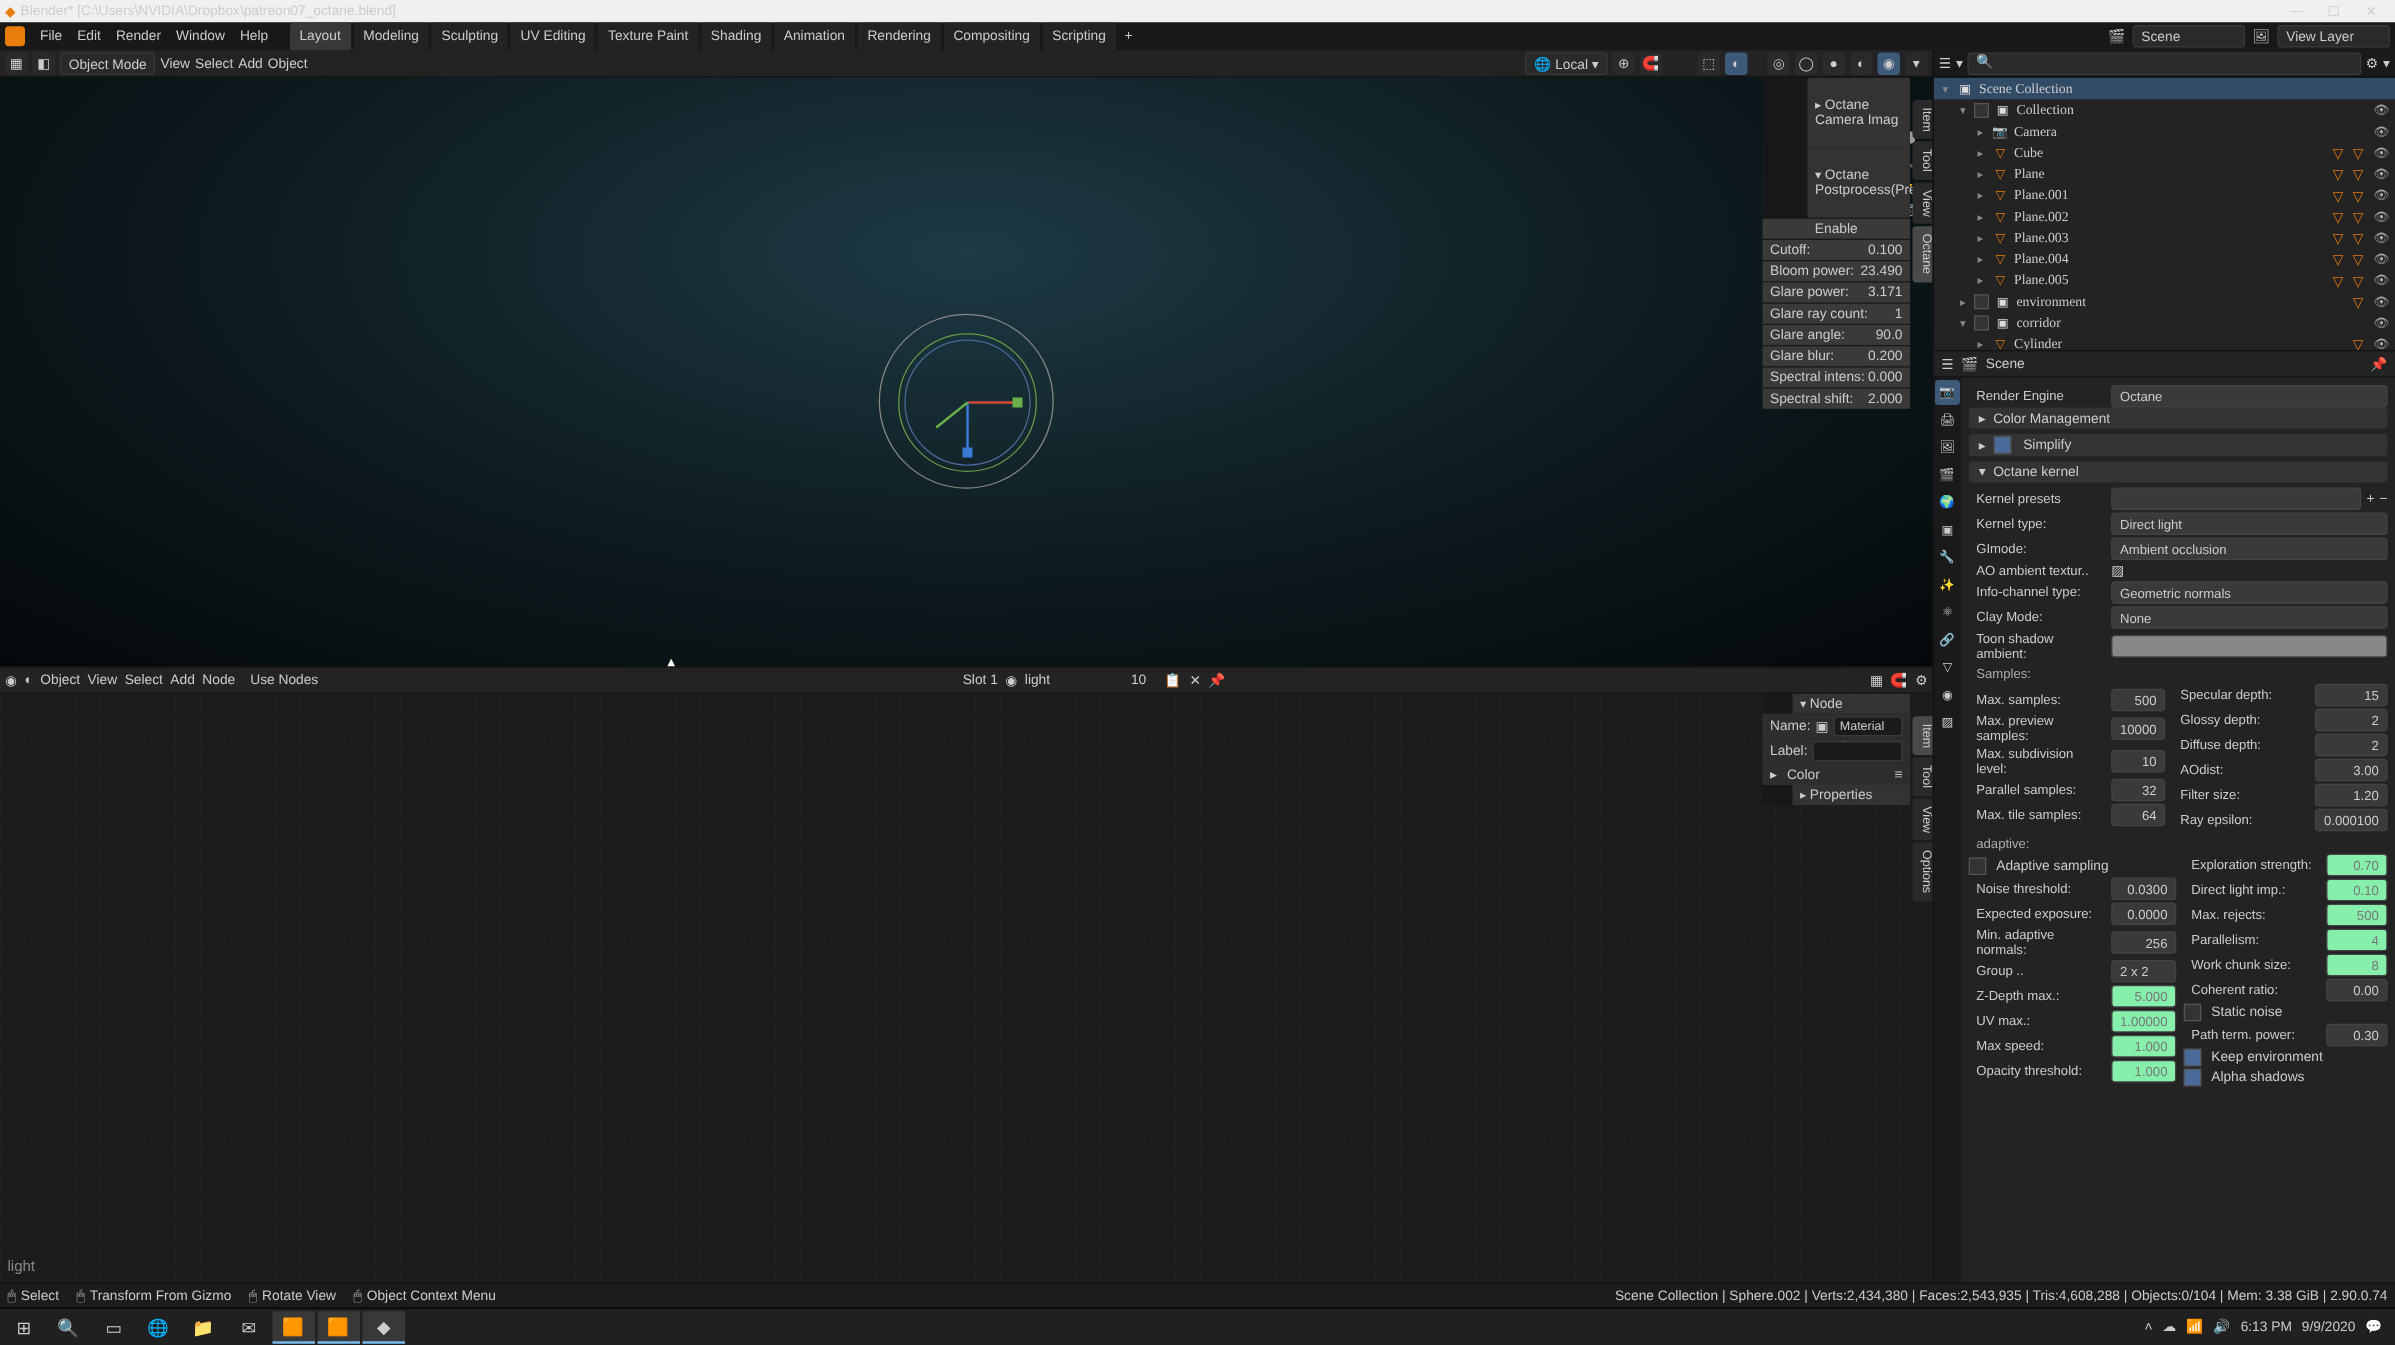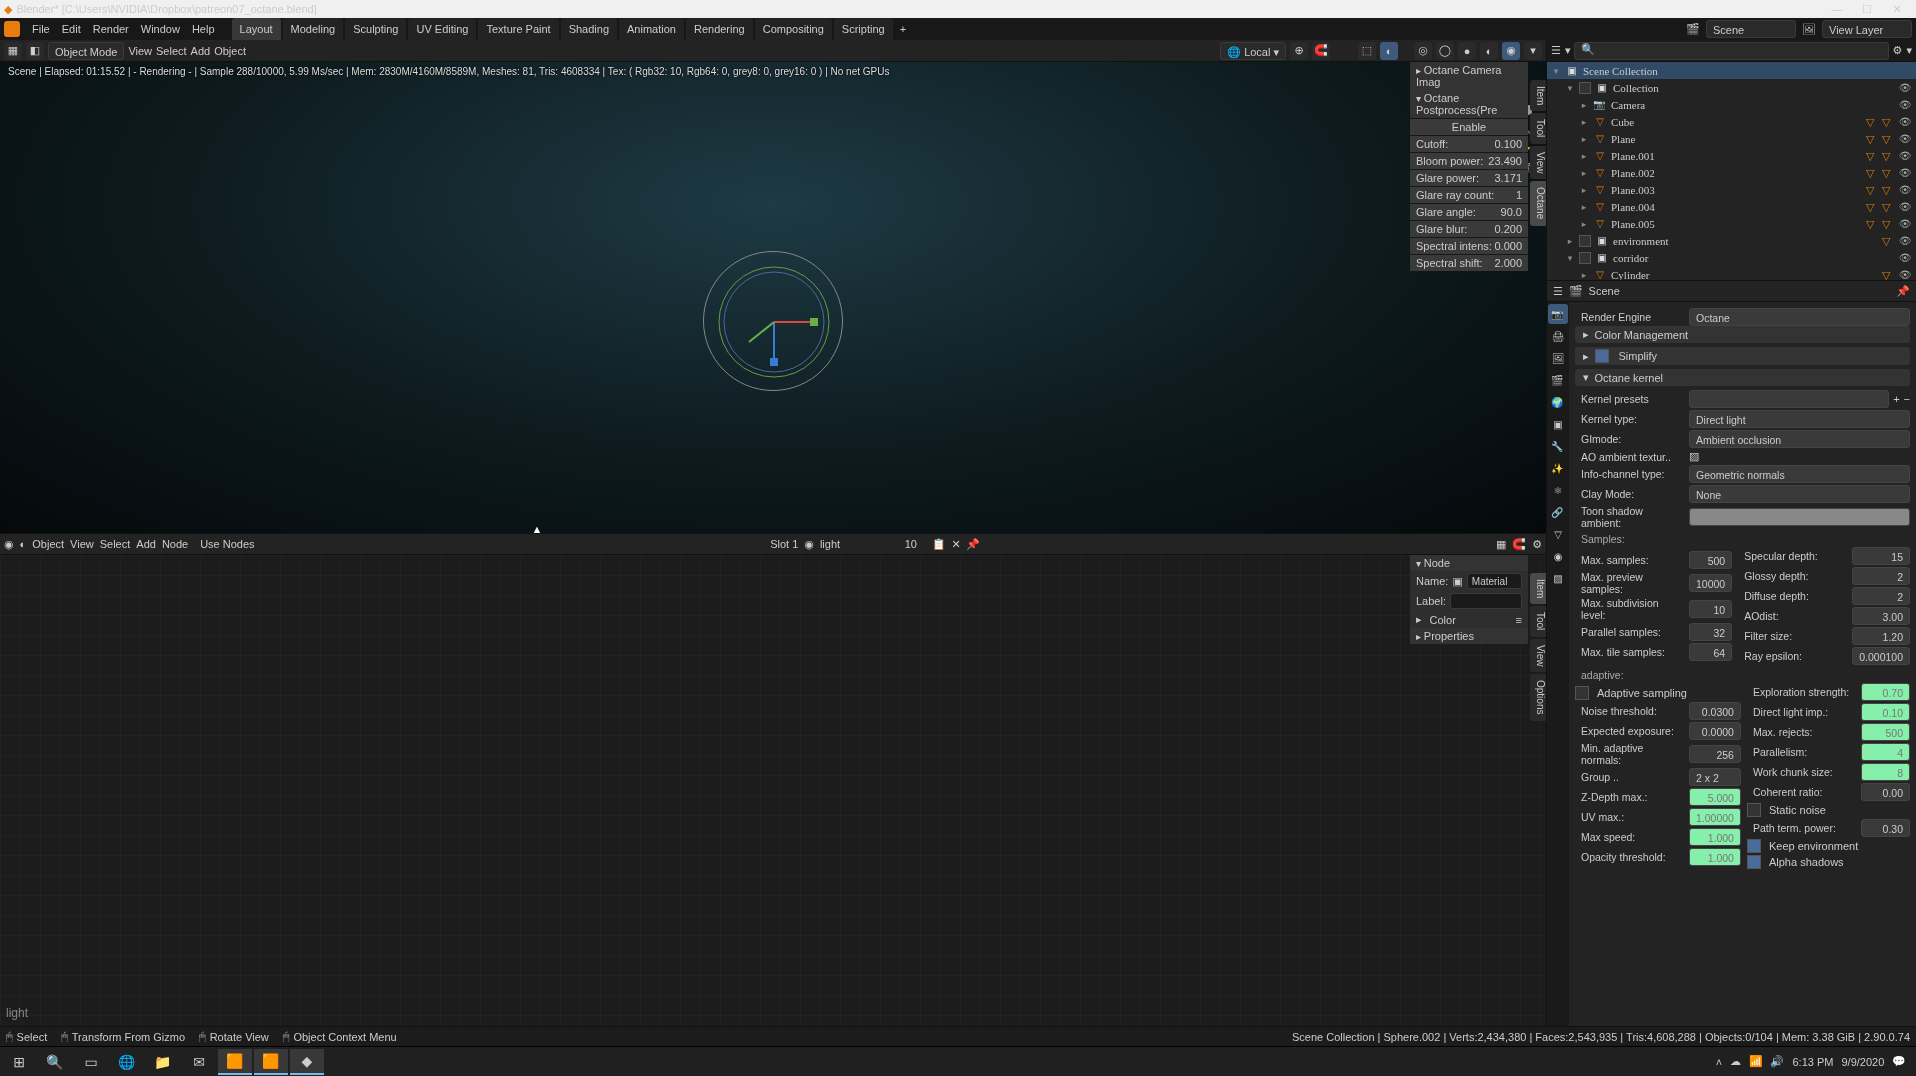--- a/index.html
+++ b/index.html
@@ -24,25 +24,25 @@
 .viewport .gizmo-nav { position: absolute; top: 8px; right: 14px; width: 48px; height: 48px; }
 .viewport .center-gizmo { position: absolute; left: 50%; top: 55%; width: 140px; height: 140px; transform: translate(-50%,-50%); border: 1px solid #888; border-radius: 50%; }
 .viewport .cursor { position: absolute; left: 530px; top: 460px; font-size: 14px; color: #fff; }
 .side-tabs { position: absolute; right: 0; top: 18px; width: 16px; display: flex; flex-direction: column; gap: 2px; }
 .side-tabs .t { writing-mode: vertical-rl; background: #2a2a2a; padding: 6px 0; border-radius: 3px 0 0 3px; font-size: 10px; text-align: center; }
 .side-tabs .t.active { background: #4a4a4a; }
 .node-hdr { height: 22px; background: #232323; display: flex; align-items: center; padding: 0 4px; gap: 6px; border-top: 1px solid #111; border-bottom: 1px solid #111; }
 .node-area { flex: 1; background: #1c1c1c; position: relative; min-height: 260px; background-image: linear-gradient(#222 1px, transparent 1px), linear-gradient(90deg, #222 1px, transparent 1px); background-size: 20px 20px; }
 .node-area .label-bl { position: absolute; bottom: 6px; left: 6px; font-size: 12px; color: #888; }
 .vp-panel { position: absolute; top: 0; right: 18px; width: 118px; background: rgba(24,24,24,.92); }
-.vp-panel .hdr { background: #333; padding: 2px 6px; font-size: 10px; cursor: pointer; }
+.vp-panel .hdr { background: #333; padding: 16px 6px; font-size: 10px; cursor: pointer; margin-left: 36px; }
 .vp-panel .row { display: flex; justify-content: space-between; padding: 2px 6px; background: #3a3a3a; margin-top: 1px; font-size: 10px; }
 .vp-panel .row .v { color: #ccc; }
 .node-panel { position: absolute; top: 0; right: 18px; width: 118px; background: rgba(24,24,24,.92); }
-.node-panel .hdr { background: #333; padding: 2px 6px; font-size: 10px; cursor: pointer; }
+.node-panel .hdr { background: #333; padding: 2px 6px; font-size: 10px; cursor: pointer; margin-left: 24px; }
 .node-panel .frow { display: flex; align-items: center; gap: 4px; padding: 2px 6px; background: #2e2e2e; font-size: 10px; }
 .node-panel .frow .inp { flex: 1; background: #1a1a1a; border: 1px solid #3a3a3a; border-radius: 3px; padding: 0 4px; height: 16px; line-height: 16px; font-size: 10px; }
 
 .right-col { width: 370px; display: flex; flex-direction: column; background: #1a1a1a; border-left: 1px solid #111; }
 .right-top { height: 22px; display: flex; align-items: center; padding: 0 4px; gap: 4px; border-bottom: 1px solid #111; }
 .right-top .search { flex: 1; background: #2a2a2a; border: 1px solid #3a3a3a; border-radius: 3px; height: 18px; padding: 0 6px; }
 .outliner { height: 218px; overflow: auto; background: #232323; font-size: 11px; }
 .outliner .row { display: flex; align-items: center; height: 17px; padding: 0 4px; gap: 4px; }
 .outliner .row.selected { background: #314a66; }
 .outliner .disc { width: 10px; text-align: center; font-size: 9px; color: #888; cursor: pointer; }
@@ -149,21 +149,20 @@
       <div style="width:8px"></div>
       <div class="ic">◎</div>
       <div class="ic">◯</div>
       <div class="ic">●</div>
       <div class="ic">◐</div>
       <div class="ic" style="background:#3d5a7a">◉</div>
       <div class="ic">▾</div>
     </div>
 
     <div class="viewport">
-      <div class="status">Scene | Elapsed: 01:15.52 | - Rendering - | Sample 288/10000, 5.99 Ms/sec | Mem: 2830M/4160M/8589M, Meshes: 81, Tris: 4608334 | Tex: ( Rgb32: 10, Rgb64: 0, grey8: 0, grey16: 0 ) | No net GPUs</div>
       <div class="gizmo-nav">
         <svg width="48" height="48">
             <circle cx="24" cy="24" r="4" fill="#3a7bd5"></circle>
             <circle cx="12" cy="40" r="5" fill="#d54a3a"></circle>
             <circle cx="24" cy="40" r="5" fill="#6ab04a"></circle>
             <circle cx="36" cy="40" r="5" fill="#d5b63a"></circle>
             <circle cx="44" cy="40" r="5" fill="#999"></circle>
             <circle cx="24" cy="12" r="5" fill="#3a7bd5"></circle>
           </svg>
       </div>

